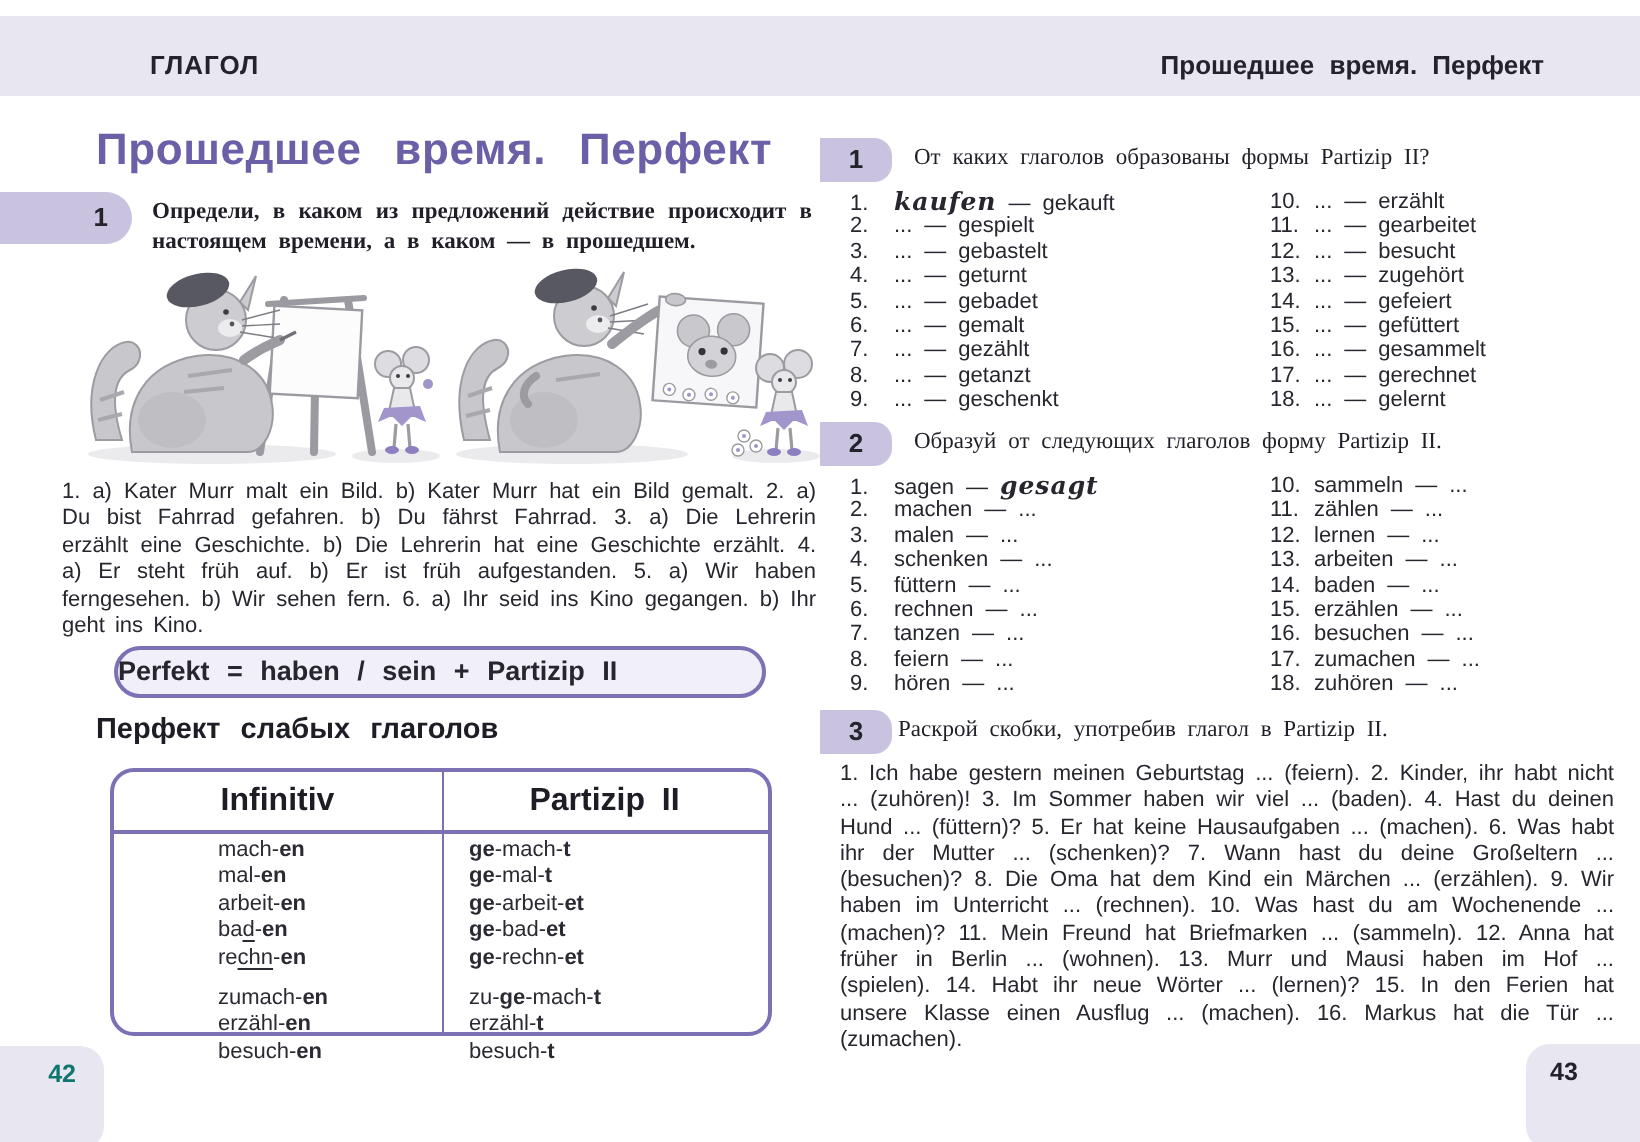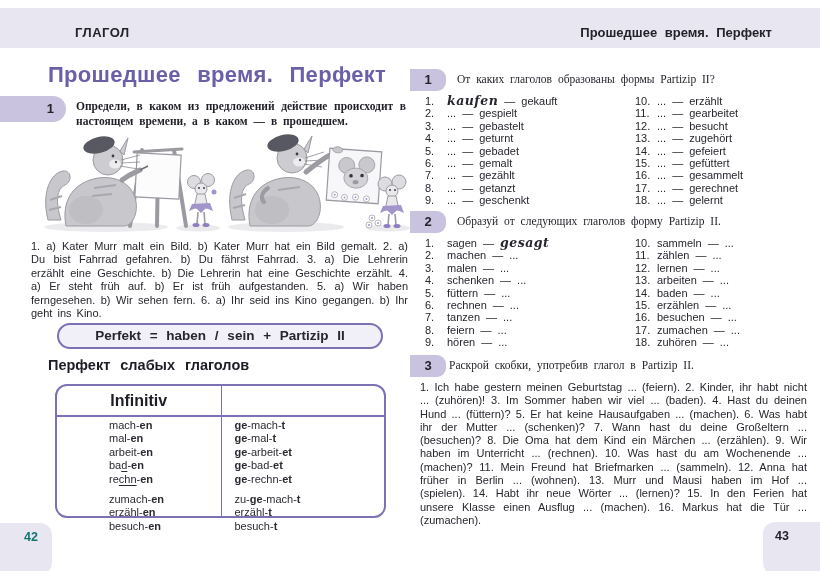--- a/index.html
+++ b/index.html
@@ -15,21 +15,21 @@
   .title{position:absolute;left:48px;top:62px;font-size:22px;font-weight:bold;color:#6b5fa8;word-spacing:10px;letter-spacing:.3px;}
   .badge-l{position:absolute;left:0;top:96px;width:66px;height:26px;background:#c9c3df;border-radius:0 13px 13px 0;
            text-align:right;line-height:26px;font-weight:bold;font-size:13px;color:#23232b;padding-right:0;}
   .badge-l span{margin-right:12px;}
   .instr{font-family:"Liberation Serif",serif;font-size:11.5px;line-height:15px;color:#1f1f27;word-spacing:3px;}
   #instr1{position:absolute;left:76px;top:99px;width:330px;text-align:justify;font-weight:bold;}
   #illustration{position:absolute;left:36px;top:130px;}
   #sentences{position:absolute;left:31px;top:240px;width:377px;font-size:11px;line-height:13.4px;
              text-align:justify;word-spacing:2px;color:#26262e;}
   .formula{position:absolute;left:57px;top:323px;width:322px;height:22px;background:#f1eff8;
-           border:2px solid #7d70b5;border-radius:14px;text-align:center;line-height:22px;
+           border:2px solid #7d70b5;border-radius:14px;line-height:22px;
            font-weight:bold;font-size:13.5px;word-spacing:5px;color:#26262e;}
   .tbl-heading{position:absolute;left:48px;top:357px;font-size:14.5px;font-weight:bold;word-spacing:6px;color:#1d1d25;}
   .vtable{position:absolute;left:55px;top:384px;width:327px;height:130px;border:2px solid #7d70b5;border-radius:12px;background:#fff;}
   .vtable .vline{position:absolute;left:50%;top:0;bottom:0;width:1.5px;background:#7d70b5;}
   .vtable .hline{position:absolute;left:0;right:0;top:29px;height:1.5px;background:#7d70b5;}
   .thead{position:absolute;top:0;height:14px;width:50%;text-align:center;line-height:29px;font-weight:bold;font-size:16px;word-spacing:4px;color:#1d1d25;}
   .thead.h2{left:50%;}
   #table-rows{position:absolute;top:33px;left:0;right:0;}
   .trow{display:flex;font-size:11px;line-height:13.4px;}
   .trow .c{width:50%;box-sizing:border-box;}
@@ -200,20 +200,21 @@
   </svg>
 
   <div id="sentences">1. a) Kater Murr malt ein Bild. b) Kater Murr hat ein Bild gemalt. 2. a) Du bist Fahrrad gefahren. b) Du fährst Fahrrad. 3. a) Die Lehrerin erzählt eine Geschichte. b) Die Lehrerin hat eine Geschichte erzählt. 4. a) Er steht früh auf. b) Er ist früh aufgestanden. 5. a) Wir haben ferngesehen. b) Wir sehen fern. 6. a) Ihr seid ins Kino gegangen. b) Ihr geht ins Kino.</div>
 
   <div class="formula">Perfekt = haben / sein + Partizip II</div>
 
   <div class="tbl-heading">Перфект слабых глаголов</div>
 
   <div class="vtable">
     <div class="thead h1">Infinitiv</div>
+    <div class="thead h2">Partizip II</div>
     <div class="vline"></div>
     <div class="hline"></div>
     <div id="table-rows">
         <div class="tgroup">
           <div class="trow">
             <div class="c c1">mach-<b>en</b></div>
             <div class="c c2"><b>ge</b>-mach-<b>t</b></div>
           </div>
           <div class="trow">
             <div class="c c1">mal-<b>en</b></div>

